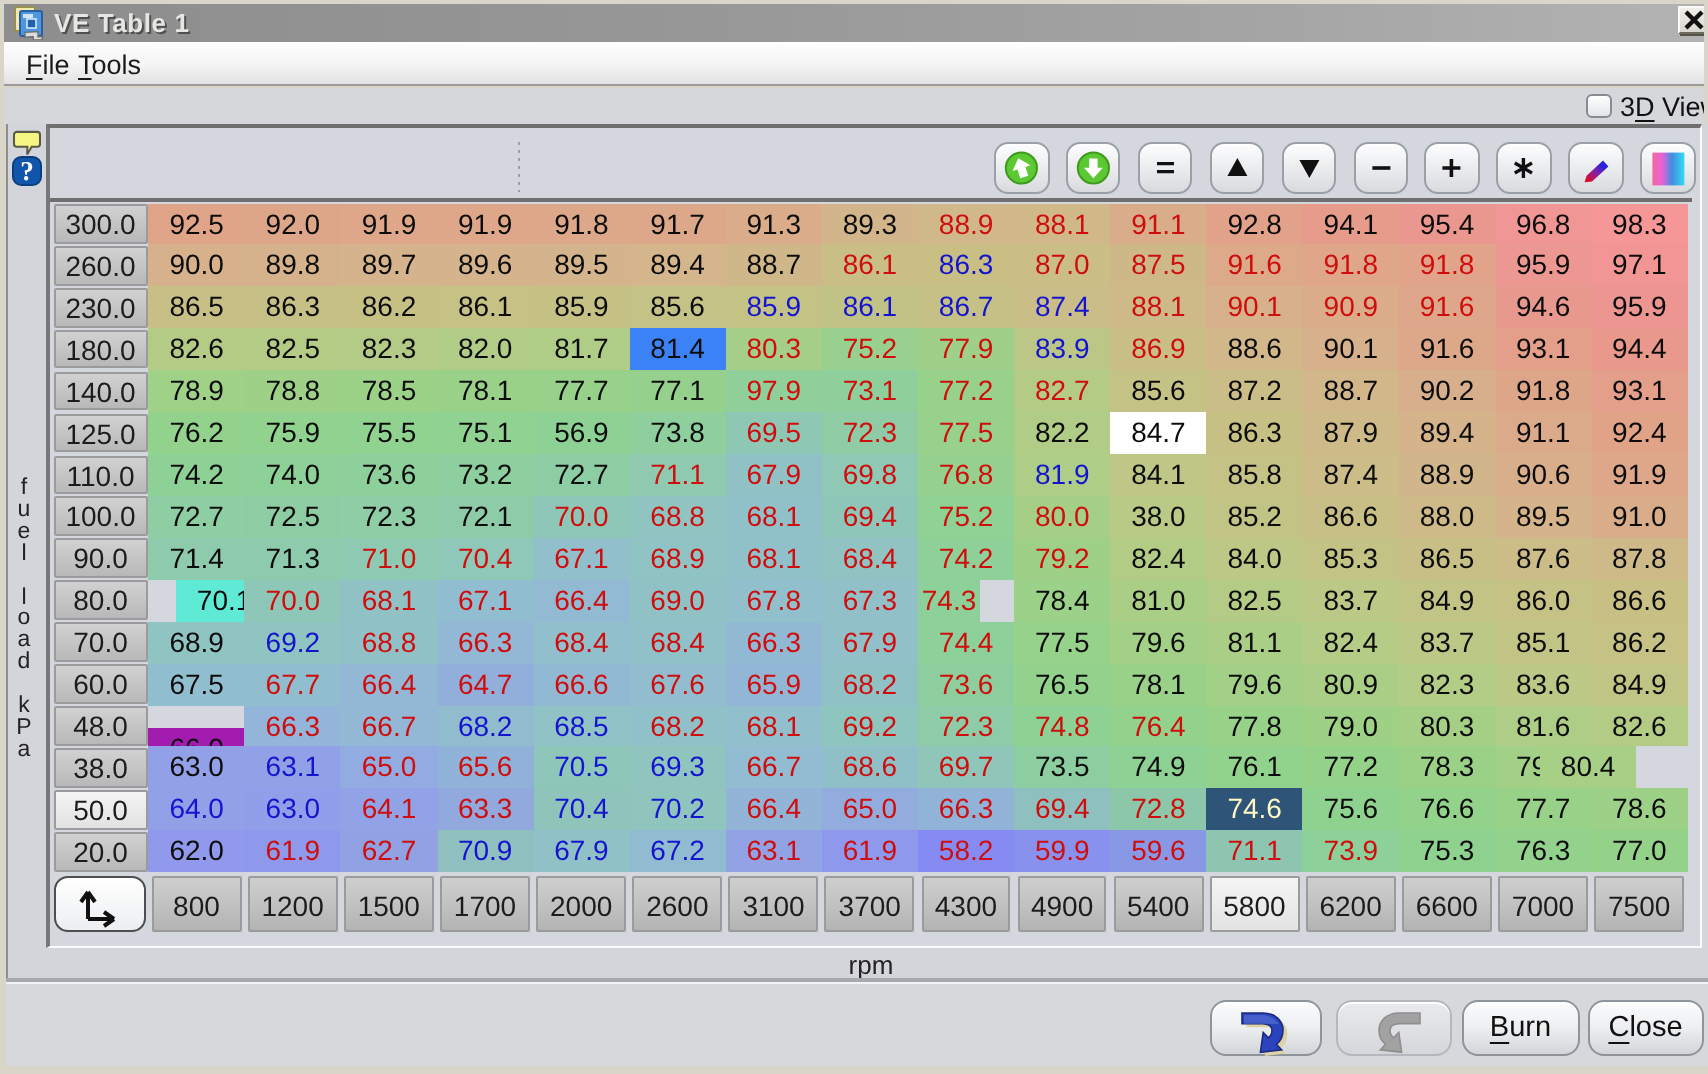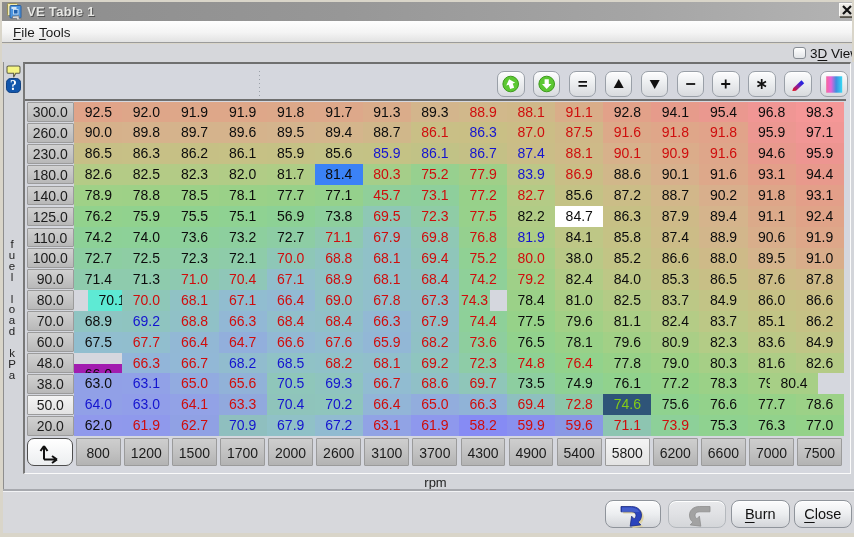--- a/index.html
+++ b/index.html
@@ -13,21 +13,21 @@
 .menuitem span{text-decoration:underline;text-underline-offset:2px;}
 .strip{left:2px;top:43.5px;width:850px;height:18px;background:#d6d7db;}
 .content{left:3px;top:61.5px;width:851px;height:471.5px;background:#d3d5da;border-left:1.5px solid #8e8e8e;}
 .container{left:22.5px;top:61.5px;width:828.5px;height:412.5px;background:#d5d7de;border-top:2px solid #6f6f6f;border-left:2px solid #787878;border-right:1.5px solid #fafafa;border-bottom:1.5px solid #fafafa;}
 .cb{left:792.5px;top:46.5px;width:13.5px;height:12.5px;border:1px solid #878c93;border-radius:3px;background:linear-gradient(180deg,#ffffff,#e2e4e7);}
 .cblabel{left:810px;top:46px;font-size:13.5px;color:#111;white-space:nowrap;}
 .toolbtn{top:70.9px;width:27.5px;height:26px;border:1px solid #9aa0a8;border-radius:7px;background:linear-gradient(180deg,#fdfdfe 0%,#eceef0 45%,#d8dade 100%);box-shadow:inset 0 1px 0 #ffffff;}
 .dots{left:258.5px;top:71px;width:1.5px;height:25px;background:repeating-linear-gradient(180deg,#9aa0a8 0 1.5px,transparent 1.5px 4px);}
 .cell{position:absolute;text-align:center;font-size:14px;overflow:hidden;}
 .k{color:#0c0c0c;} .r{color:#cf0d0d;} .b{color:#1414cf;}
-.s{color:#84cc16;background:#2e5478 !important;}
+.s{color:#fef9c3;background:#2e5478 !important;}
 .rowhdr{position:absolute;left:27px;width:46.5px;text-align:center;font-size:14px;color:#1c1c1c;background:linear-gradient(180deg,#d1d1d1 0%,#c5c5c5 50%,#b8b8b8 100%);border:1px solid #9b9b9b;border-radius:1px;}
 .rowhdr.hl{background:linear-gradient(180deg,#f4f4f4 0%,#ebebeb 50%,#e2e2e2 100%);}
 .colhdr{position:absolute;top:437.5px;height:28.5px;text-align:center;font-size:14px;color:#1c1c1c;line-height:28.5px;background:linear-gradient(180deg,#cecece 0%,#c2c2c2 50%,#b3b3b3 100%);border:1px solid #9b9b9b;border-radius:1px;}
 .colhdr.hl{background:linear-gradient(180deg,#f4f4f4 0%,#ececec 50%,#e3e3e3 100%);}
 .cornerbtn{left:27px;top:438px;width:46px;height:27.5px;background:linear-gradient(180deg,#ffffff,#eceef0);border:1.5px solid #4e4e4e;border-radius:7px;}
 .groove{left:3px;top:489px;width:851px;height:2.5px;background:#a7a9ae;border-bottom:1.5px solid #f2f3f5;}
 .botbar{left:3px;top:491.5px;width:851px;height:41.5px;background:#d7d8dc;}
 .pushbtn{position:absolute;top:499.5px;height:28.5px;border:1px solid #8f949b;border-radius:8px;background:linear-gradient(180deg,#fcfcfd 0%,#eceef0 50%,#d3d5d9 100%);box-shadow:inset 0 1px 0 #fff;text-align:center;font-size:14.5px;color:#111;line-height:27px;}
 .pushbtn span{text-decoration:underline;text-underline-offset:2.5px;}
 .pushbtn.disabled{background:linear-gradient(180deg,#e9eaec 0%,#e0e1e4 50%,#d4d6d9 100%);border-color:#b4b8bd;}
@@ -202,21 +202,21 @@
 <div class="cell k" style="left:651.38px;top:164.26px;width:48.09px;height:20.92px;line-height:20.92px;background:#d7b08c">90.1</div>
 <div class="cell k" style="left:699.47px;top:164.26px;width:48.09px;height:20.92px;line-height:20.92px;background:#dda88a">91.6</div>
 <div class="cell k" style="left:747.56px;top:164.26px;width:48.09px;height:20.92px;line-height:20.92px;background:#e39f89">93.1</div>
 <div class="cell k" style="left:795.65px;top:164.26px;width:48.09px;height:20.92px;line-height:20.92px;background:#e8998c">94.4</div>
 <div class="cell k" style="left:74.30px;top:185.18px;width:48.09px;height:20.92px;line-height:20.92px;background:#9fd187">78.9</div>
 <div class="cell k" style="left:122.39px;top:185.18px;width:48.09px;height:20.92px;line-height:20.92px;background:#9ed187">78.8</div>
 <div class="cell k" style="left:170.48px;top:185.18px;width:48.09px;height:20.92px;line-height:20.92px;background:#9cd188">78.5</div>
 <div class="cell k" style="left:218.57px;top:185.18px;width:48.09px;height:20.92px;line-height:20.92px;background:#9ad188">78.1</div>
 <div class="cell k" style="left:266.66px;top:185.18px;width:48.09px;height:20.92px;line-height:20.92px;background:#98d189">77.7</div>
 <div class="cell k" style="left:314.75px;top:185.18px;width:48.09px;height:20.92px;line-height:20.92px;background:#95d18c">77.1</div>
-<div class="cell r" style="left:362.84px;top:185.18px;width:48.09px;height:20.92px;line-height:20.92px;background:#90cf9a">45.7</div>
+<div class="cell r" style="left:362.84px;top:185.18px;width:48.09px;height:20.92px;line-height:20.92px;background:#90cf9a">97.9</div>
 <div class="cell r" style="left:410.93px;top:185.18px;width:48.09px;height:20.92px;line-height:20.92px;background:#8ecf9c">73.1</div>
 <div class="cell r" style="left:459.02px;top:185.18px;width:48.09px;height:20.92px;line-height:20.92px;background:#97d18a">77.2</div>
 <div class="cell r" style="left:507.11px;top:185.18px;width:48.09px;height:20.92px;line-height:20.92px;background:#b4cb86">82.7</div>
 <div class="cell k" style="left:555.20px;top:185.18px;width:48.09px;height:20.92px;line-height:20.92px;background:#c4c285">85.6</div>
 <div class="cell k" style="left:603.29px;top:185.18px;width:48.09px;height:20.92px;line-height:20.92px;background:#cbbd87">87.2</div>
 <div class="cell k" style="left:651.38px;top:185.18px;width:48.09px;height:20.92px;line-height:20.92px;background:#d2b78a">88.7</div>
 <div class="cell k" style="left:699.47px;top:185.18px;width:48.09px;height:20.92px;line-height:20.92px;background:#d8af8c">90.2</div>
 <div class="cell k" style="left:747.56px;top:185.18px;width:48.09px;height:20.92px;line-height:20.92px;background:#dea689">91.8</div>
 <div class="cell k" style="left:795.65px;top:185.18px;width:48.09px;height:20.92px;line-height:20.92px;background:#e39f89">93.1</div>
 <div class="cell k" style="left:74.30px;top:206.10px;width:48.09px;height:20.92px;line-height:20.92px;background:#92d28d">76.2</div>

